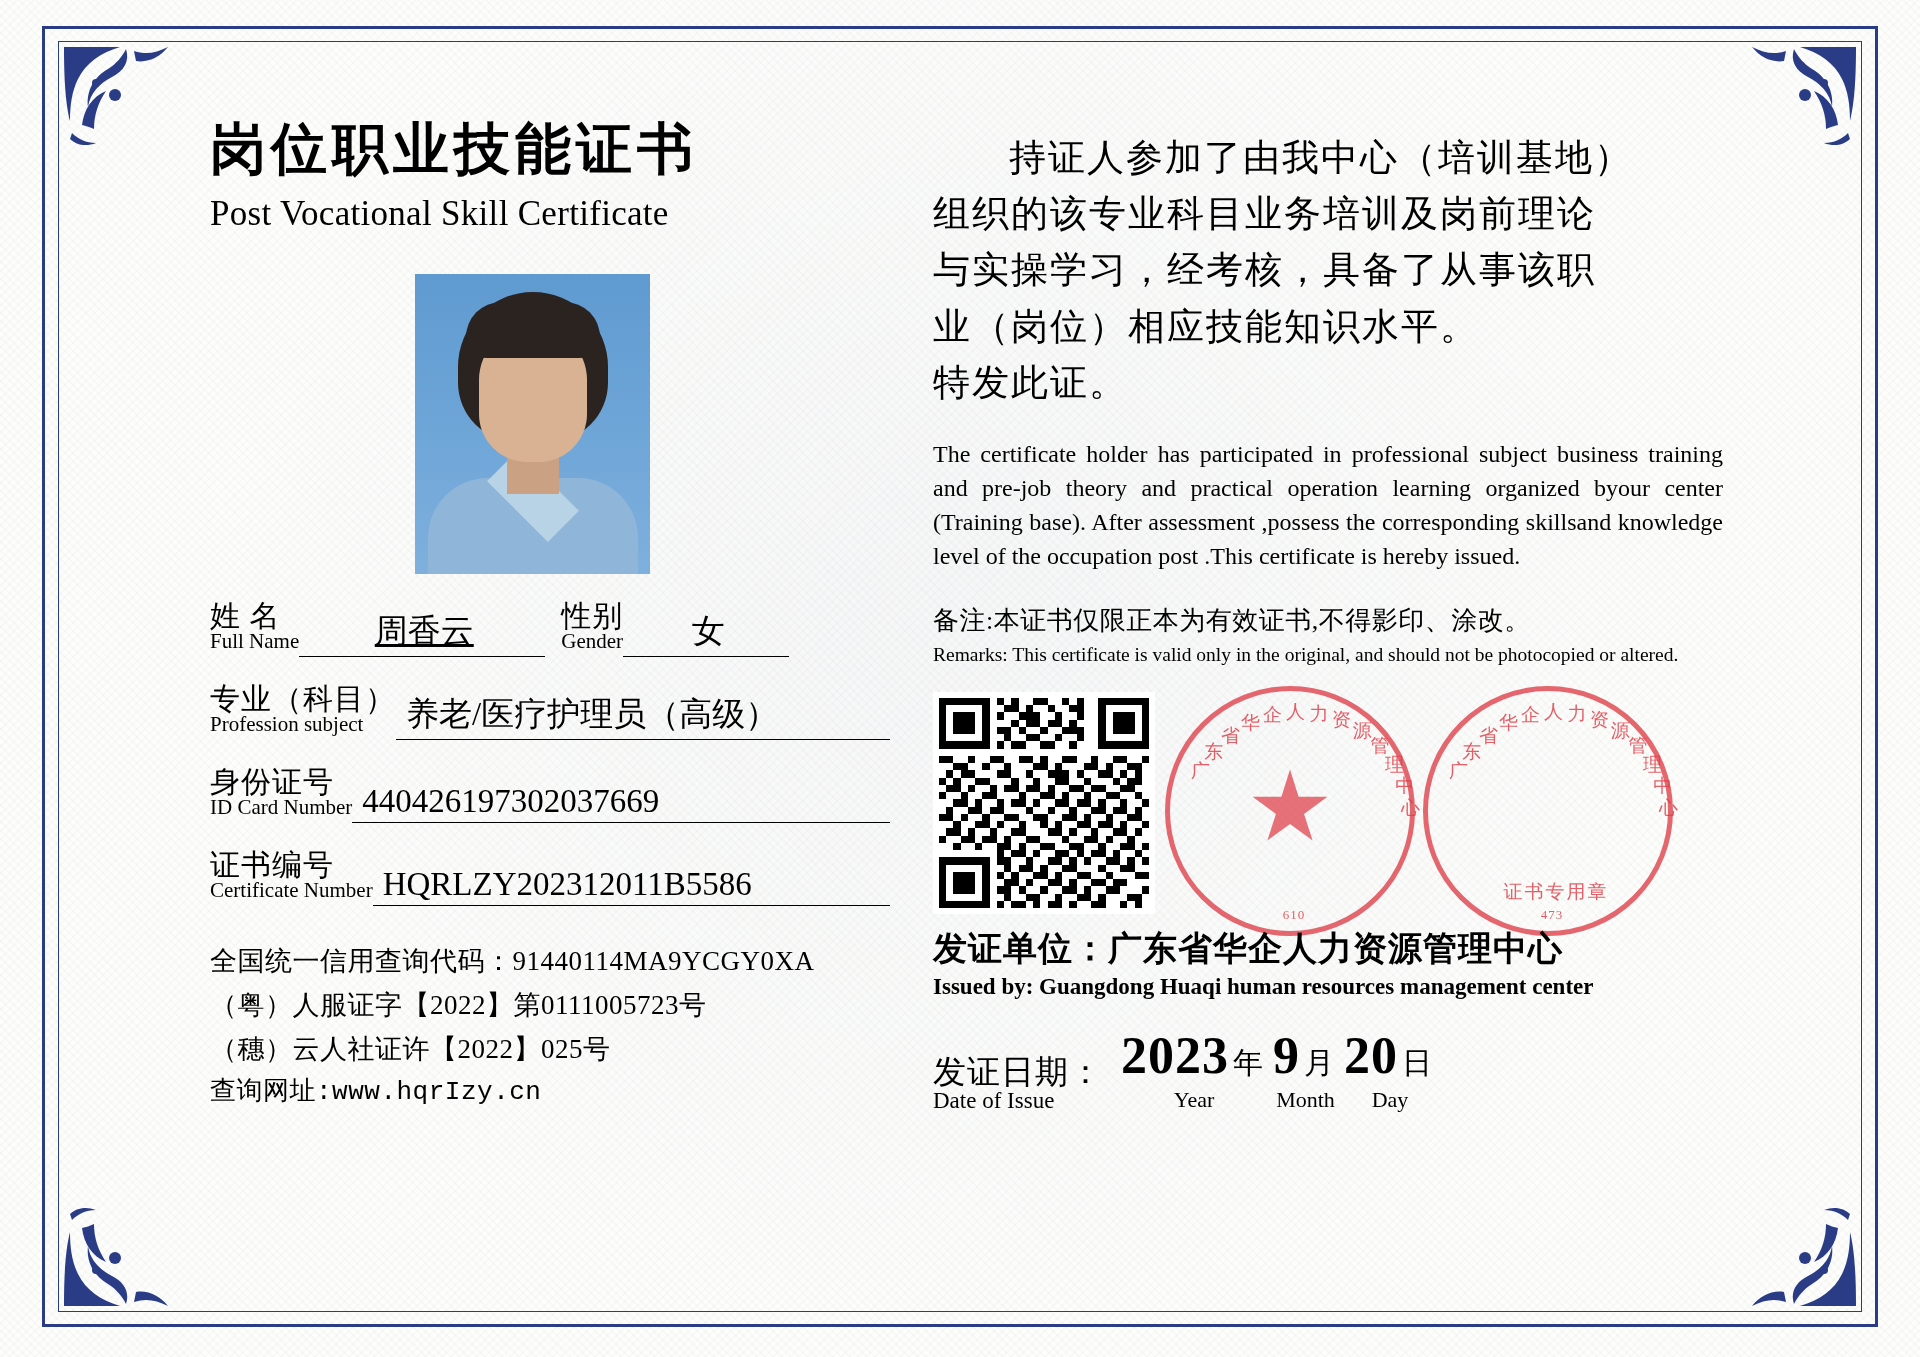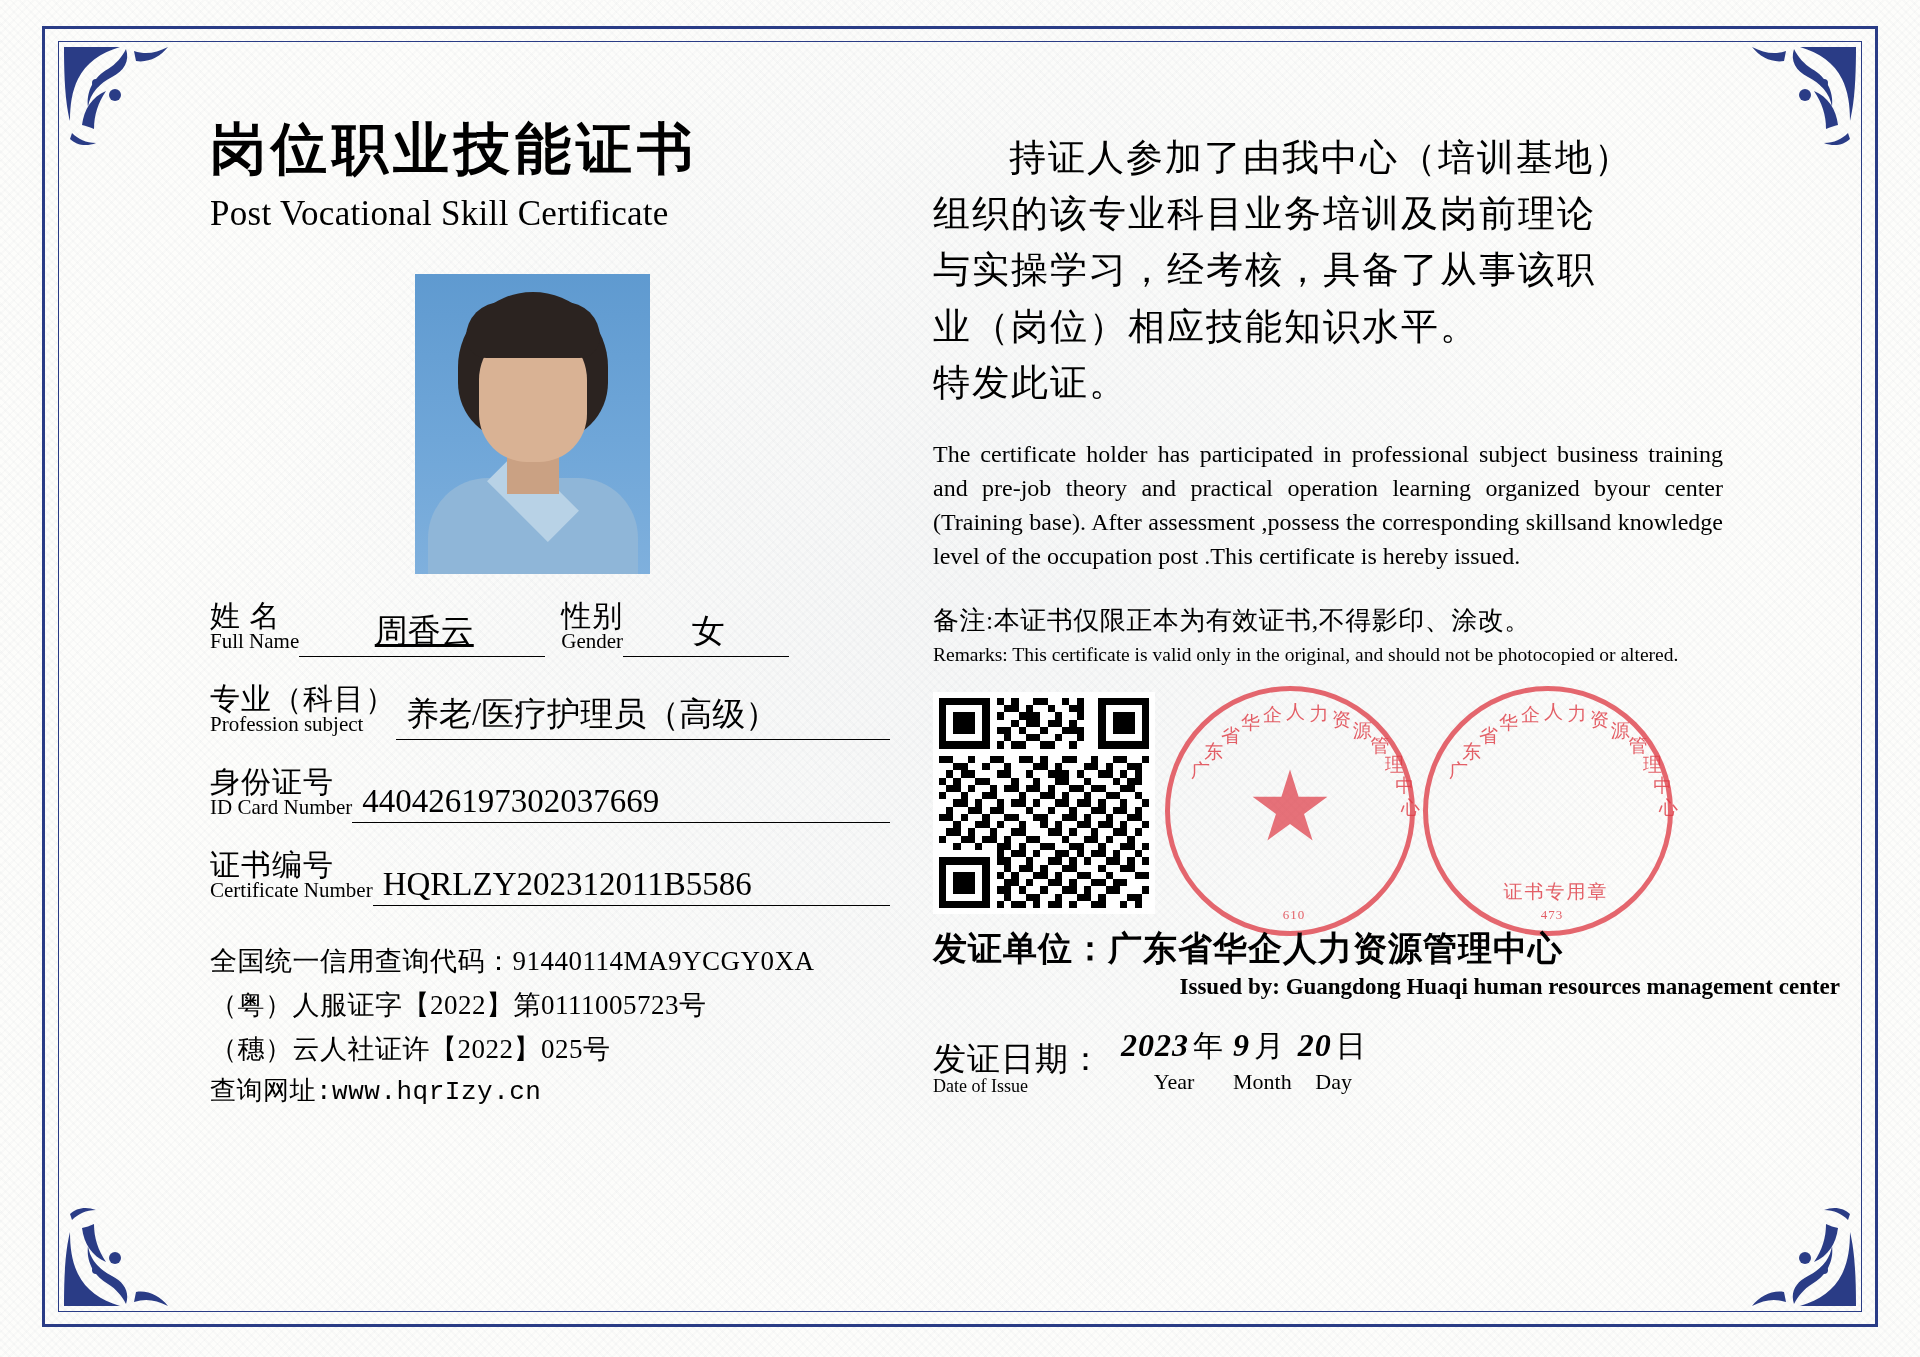--- a/index.html
+++ b/index.html
@@ -301,43 +301,41 @@
     font-size: 34px;
     letter-spacing: 1px;
     color: #000;
     white-space: nowrap;
   }
   .issuer-en {
     font-size: 23px;
     color: #000;
     margin-top: 2px;
     white-space: nowrap;
-    text-align: right;
   }
   .date-row {
     margin-top: 26px;
     display: flex;
     align-items: flex-end;
   }
   .date-label {
     line-height: 1.05;
   }
   .date-label .cn { font-size: 33px; letter-spacing: 1px; }
-  .date-label .en { font-size: 18px; }
+  .date-label .en { font-size: 23px; }
   .date-nums {
     display: flex;
     align-items: flex-end;
     margin-left: 18px;
   }
   .date-unit { text-align: center; margin-right: 6px; }
   .date-unit .num {
-    font-size: 32px;
+    font-size: 52px;
     font-weight: bold;
     letter-spacing: 1px;
-    font-style: italic;
   }
   .date-unit .cn-unit {
     font-size: 30px;
     margin: 0 4px;
     vertical-align: baseline;
   }
   .date-unit .en-unit {
     font-size: 22px;
     display: block;
     margin-top: 2px;

